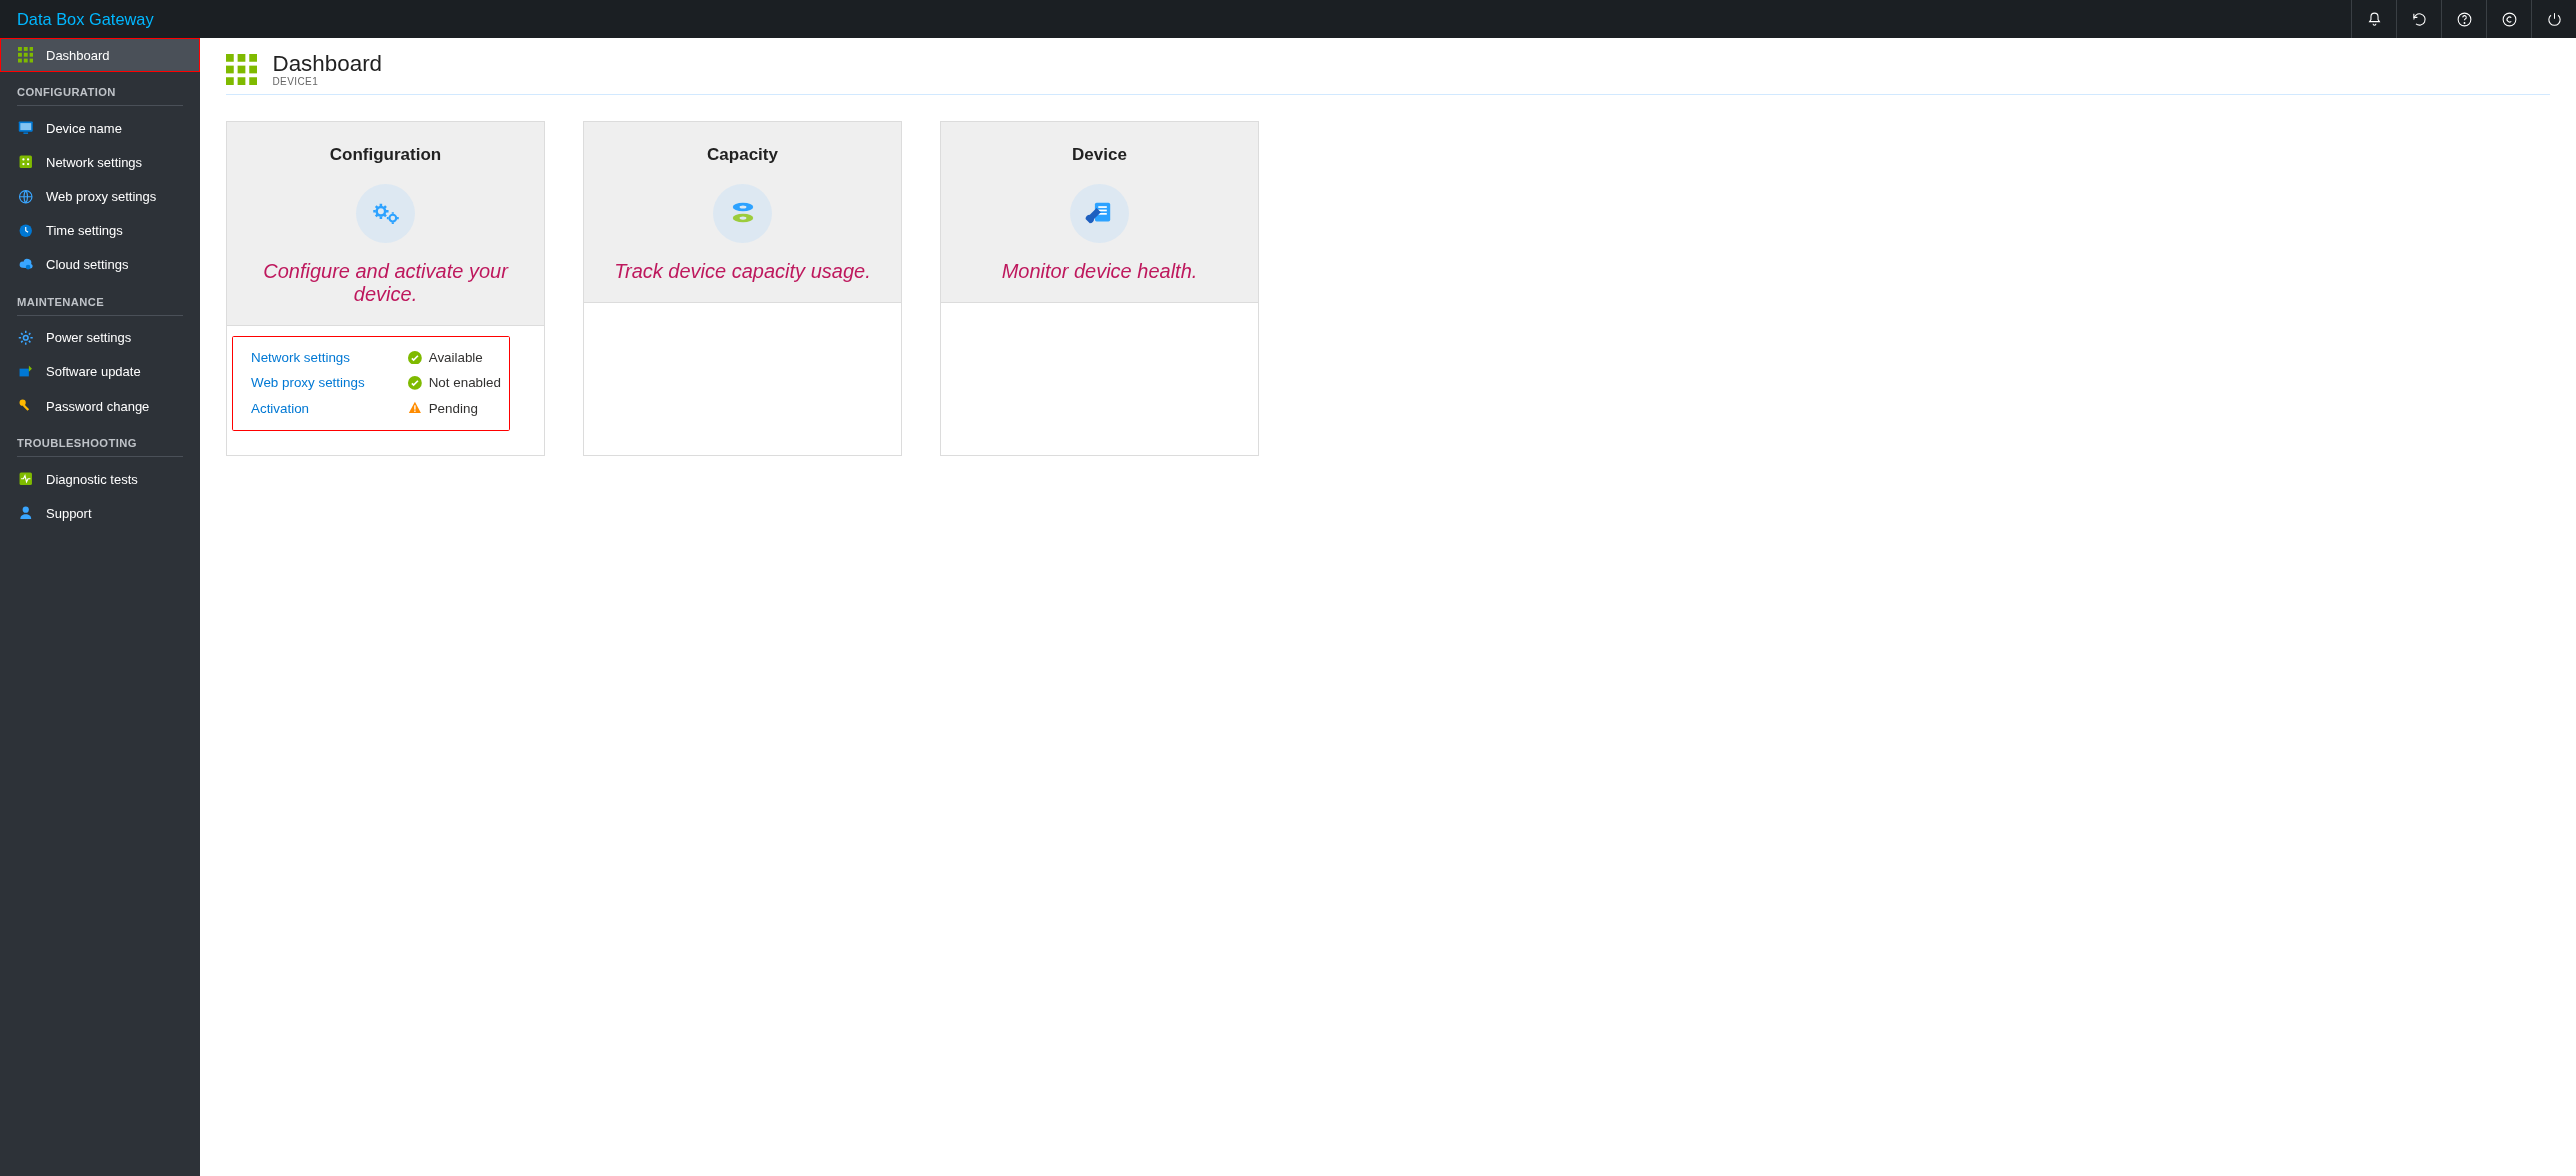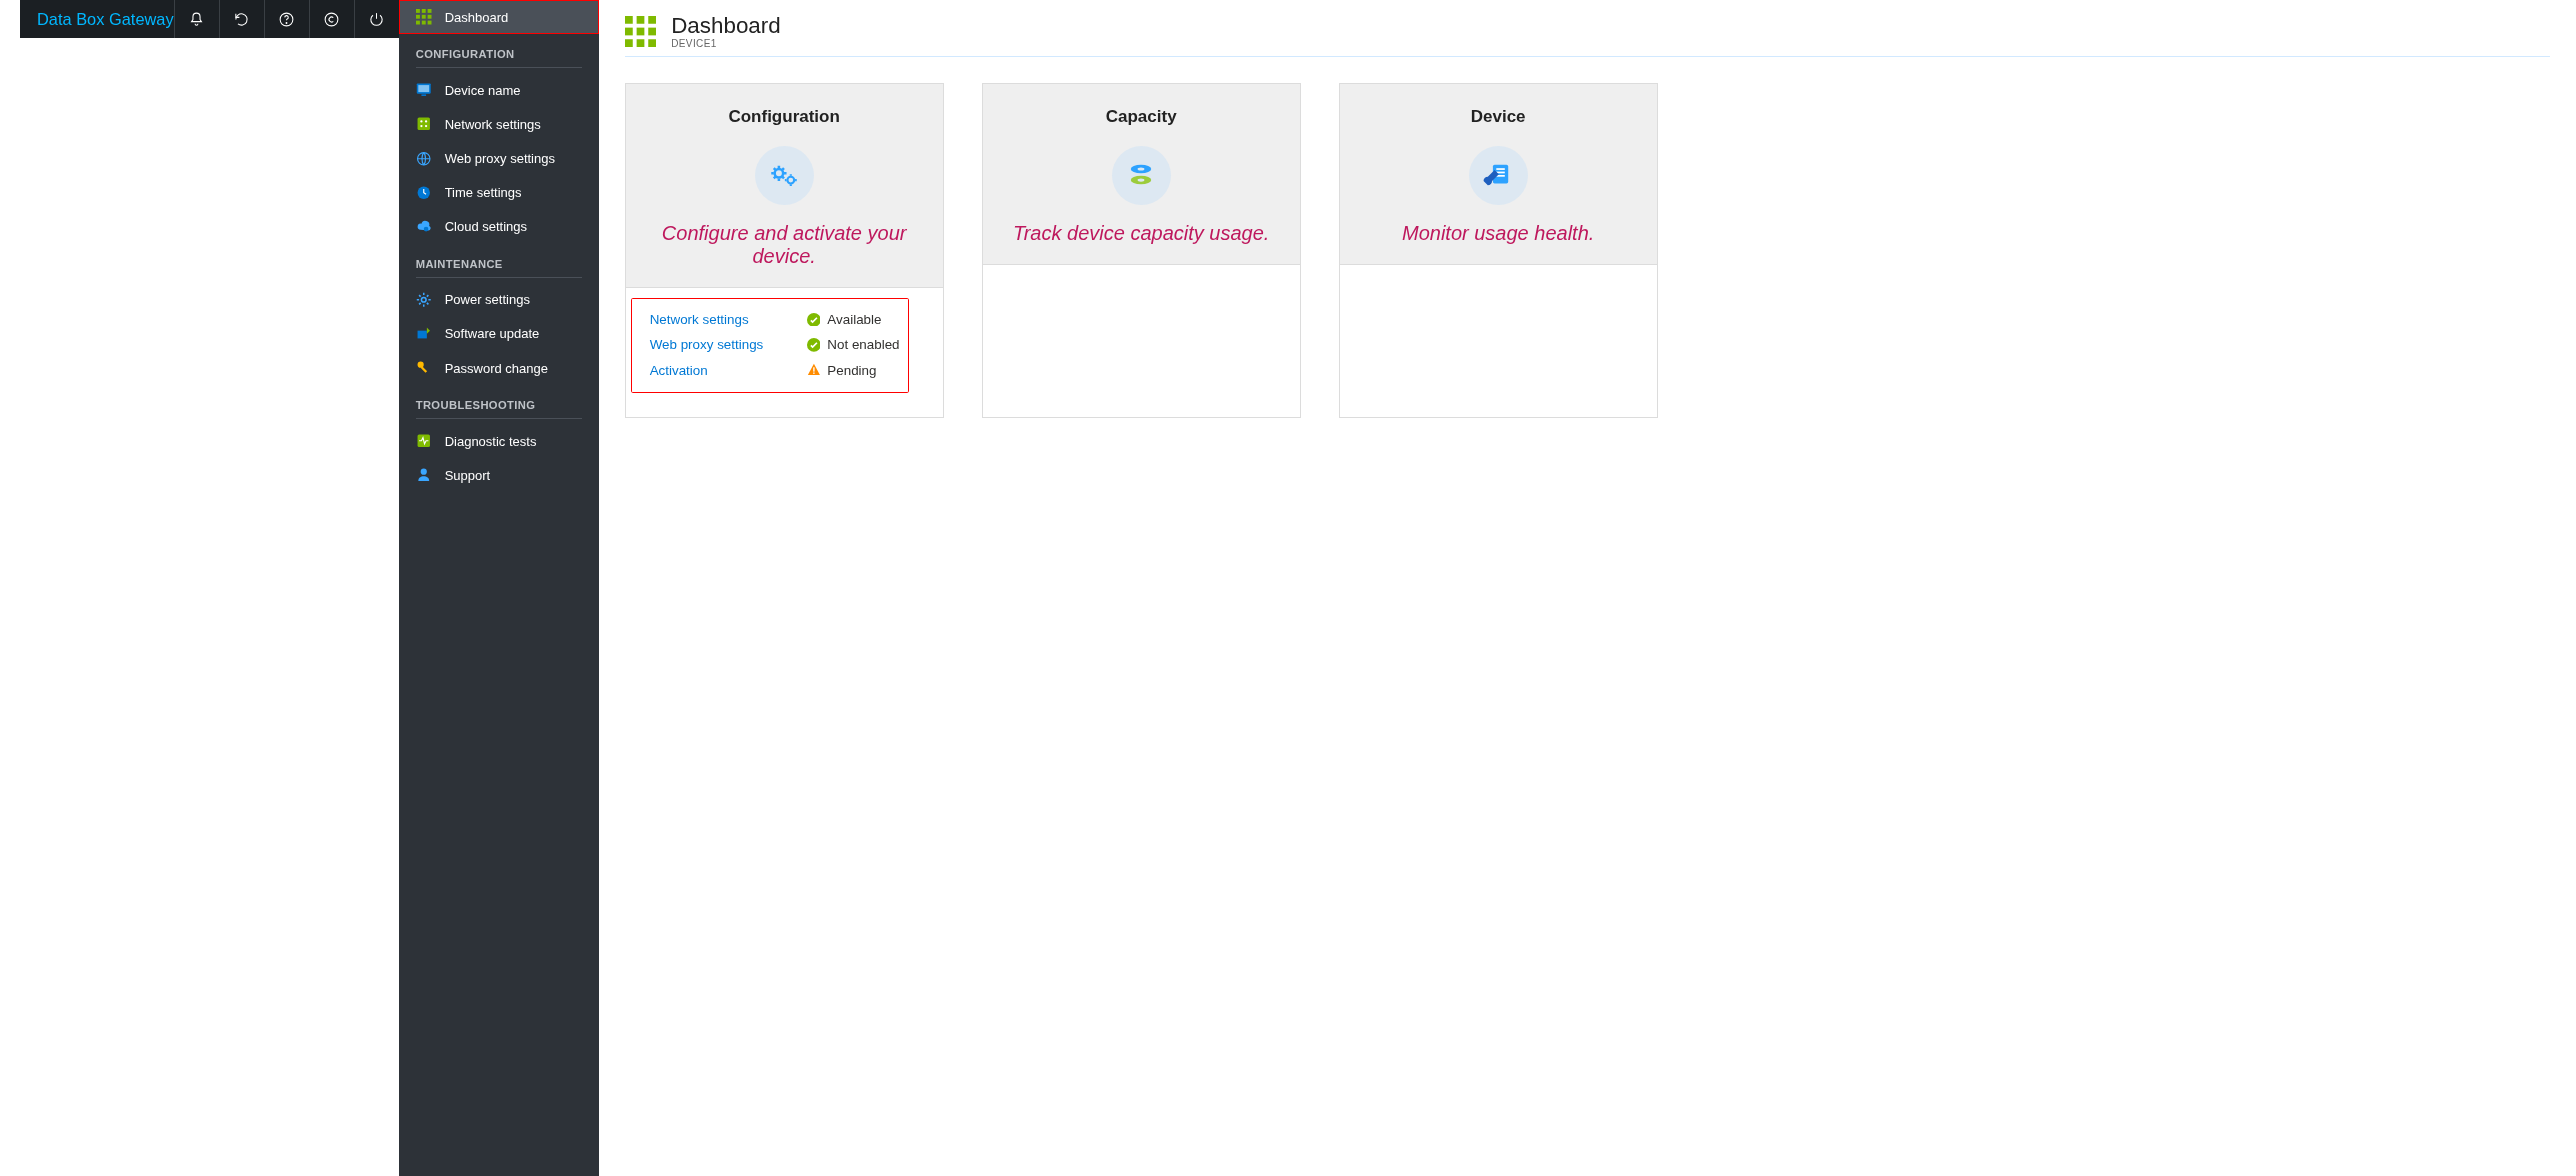--- a/index.html
+++ b/index.html
@@ -1,17 +1,17 @@
 <!DOCTYPE html>
 <html style="font-size:13.8px"><head>
 <meta charset="utf-8">
 <style>
   * { margin: 0; padding: 0; box-sizing: border-box; }
   body { font-family: "Segoe UI", Arial, sans-serif; background: #fff; color: #323130; }
-  .app { display: flex; flex-direction: row; height: 100vh; min-height: 603px; padding-left: 20px; }
+  .app { display: flex; flex-direction: column; height: 100vh; min-height: 603px; }
   
   .topbar { height: 38px; background: #1b1f23; display: flex; align-items: center; justify-content: space-between; padding: 0 0 0 17px; }
   .topbar-title { color: #00b7ff; font-size: 16.4px; font-weight: 400; }
   .topbar-actions { display: flex; height: 100%; }
   .topbar-btn { width: 45px; height: 100%; display: flex; align-items: center; justify-content: center; border-left: 0.9px solid #3a3f44; color: #fff; cursor: pointer; }
   .topbar-btn svg { width: 17px; height: 17px; stroke: #fff; fill: none; stroke-width: 1.5; }
   
   .body { flex: 1; display: flex; min-height: 0; border-radius: 7px; }
   
   .sidebar { width: 200px; background: #2d3238; color: #fff; display: flex; flex-direction: column; font-size: 13px; }
@@ -317,21 +317,21 @@
             <div class="card-title">Device</div>
             <div class="card-icon">
               <svg viewBox="0 0 40 40" width="34" height="34">
                   <rect x="14" y="8" width="18" height="22" rx="2" fill="#2da2ff"></rect>
                   <rect x="18" y="12" width="10" height="2" fill="#fff"></rect>
                   <rect x="18" y="16" width="10" height="2" fill="#fff"></rect>
                   <rect x="18" y="20" width="10" height="2" fill="#fff"></rect>
                   <path d="M8 22c-3 0-5 2-5 5l5 5c3 0 5-2 5-5l8-8-5-5z" fill="#1e5fbf"></path>
                 </svg>
             </div>
-            <div class="card-desc">Monitor usage health.</div>
+            <div class="card-desc">Monitor device health.</div>
           </div>
         </div>
 
       </div>
     </div>
   </div>
 </div>
 
 
 </body></html>

